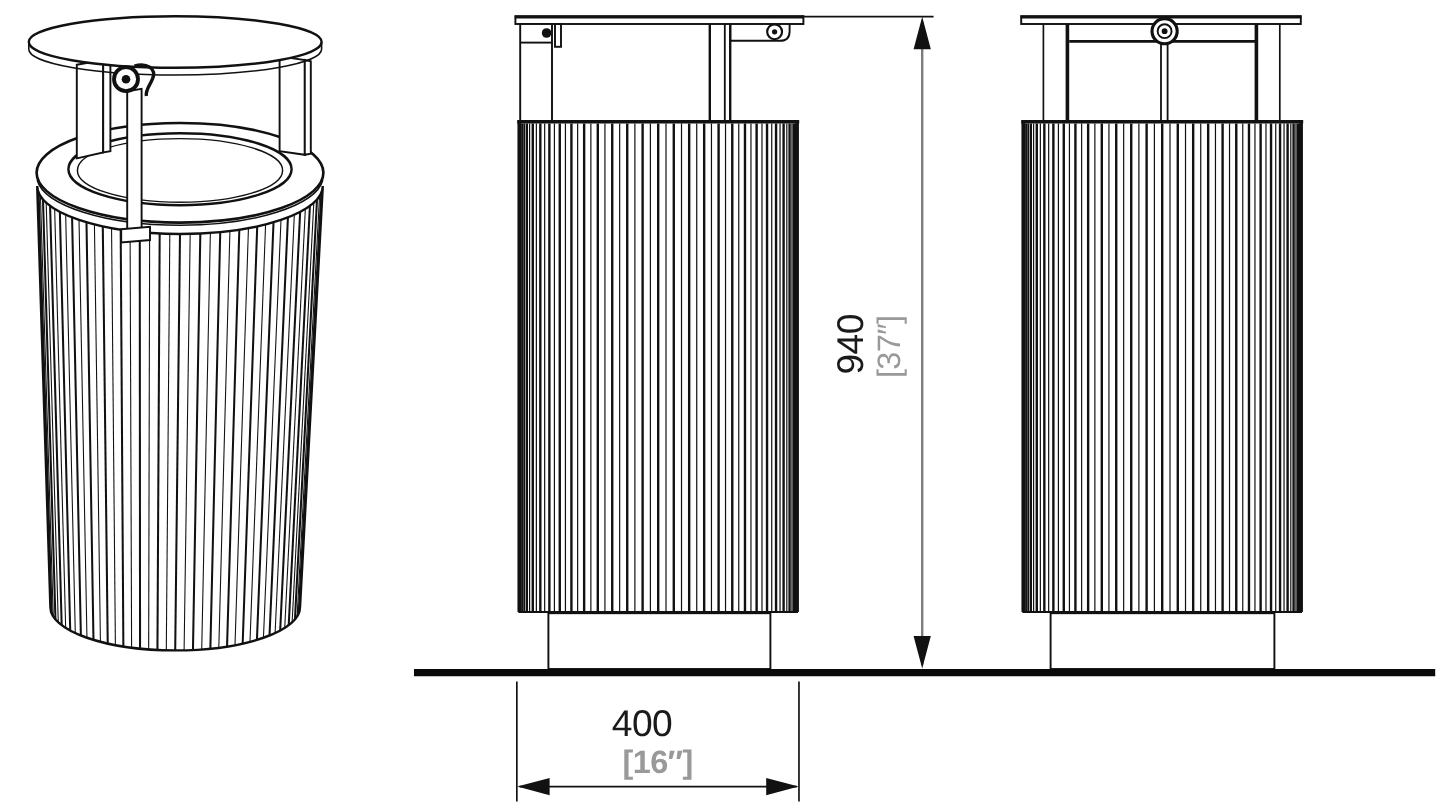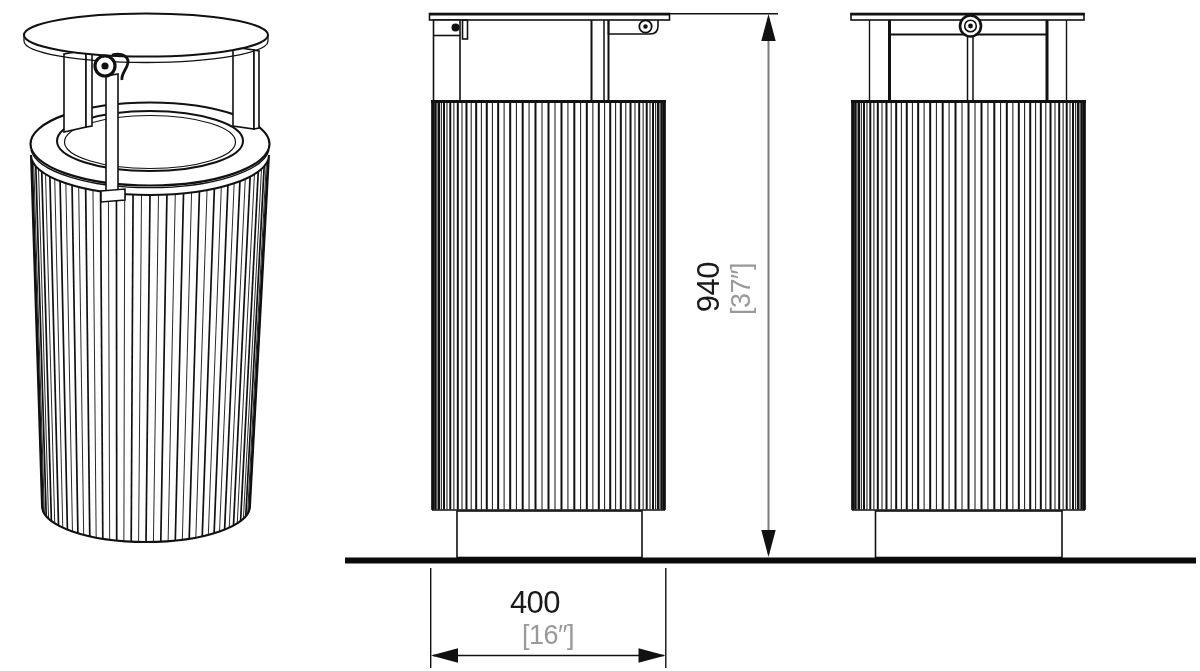--- a/index.html
+++ b/index.html
@@ -301,14 +301,14 @@
       <line x1="665.8" y1="568" x2="665.8" y2="668" stroke="#111" stroke-width="1.4"></line>
       <line x1="433" y1="655.5" x2="664" y2="655.5" stroke="#111" stroke-width="1.6"></line>
       <polygon points="431,655.5 458,648.3 458,662.7" fill="#111"></polygon>
       <polygon points="665.5,655.5 638.5,648.3 638.5,662.7" fill="#111"></polygon>
     </g>
   </svg>
 
   <div class="dim-label dim-mm rot" style="left:679px;top:271px;width:60px;height:32px;">940</div>
   <div class="dim-label dim-in rot" style="left:706px;top:275px;width:70px;height:28px;">[37″]</div>
   <div class="dim-label dim-mm" style="left:485px;top:587px;width:100px;">400</div>
-  <div class="dim-label dim-in" style="left:498px;top:621px;width:100px;">[16″]</div>
+  <div class="dim-label dim-in" style="left:498px;top:621px;width:100px;font-weight:bold;">[16″]</div>
 </div>
 
 </body></html>

